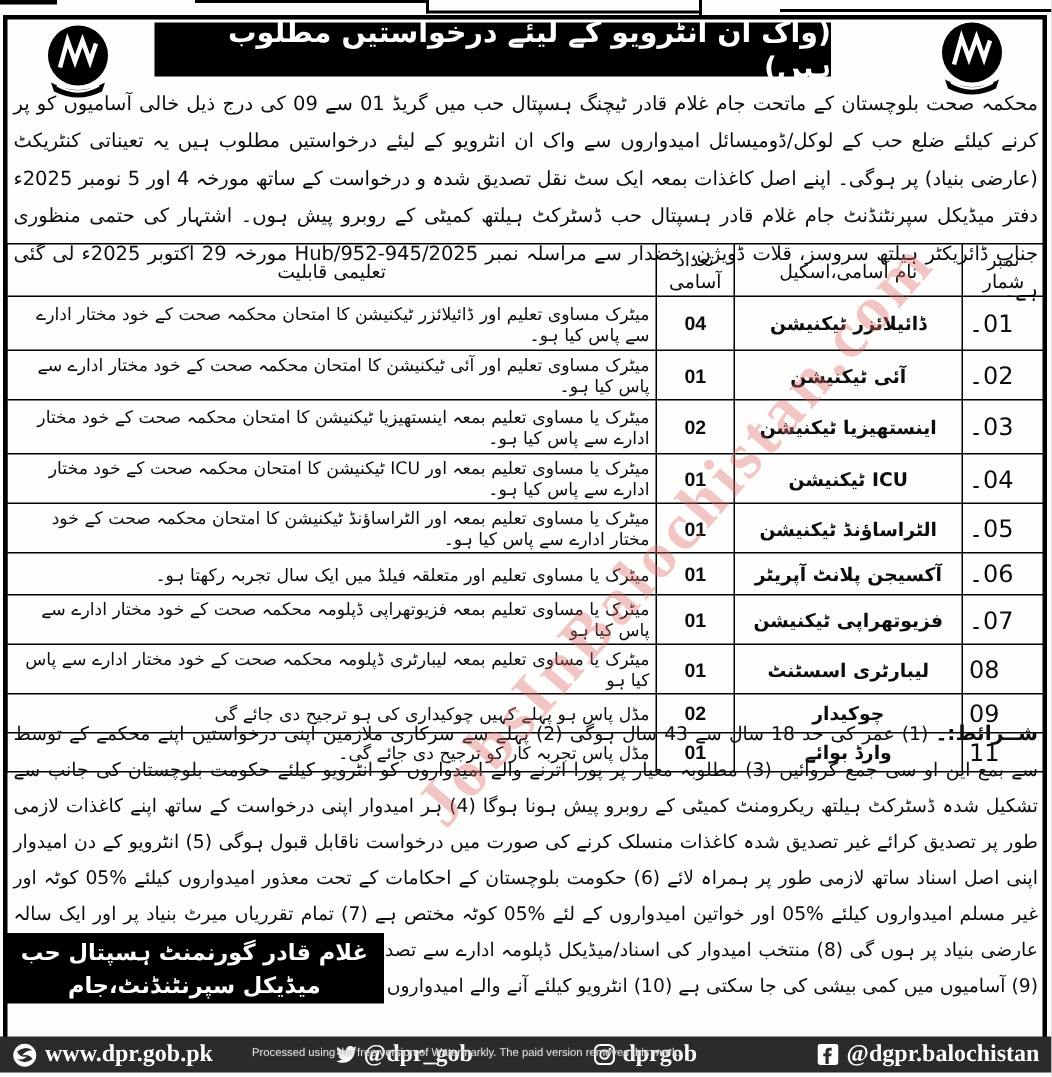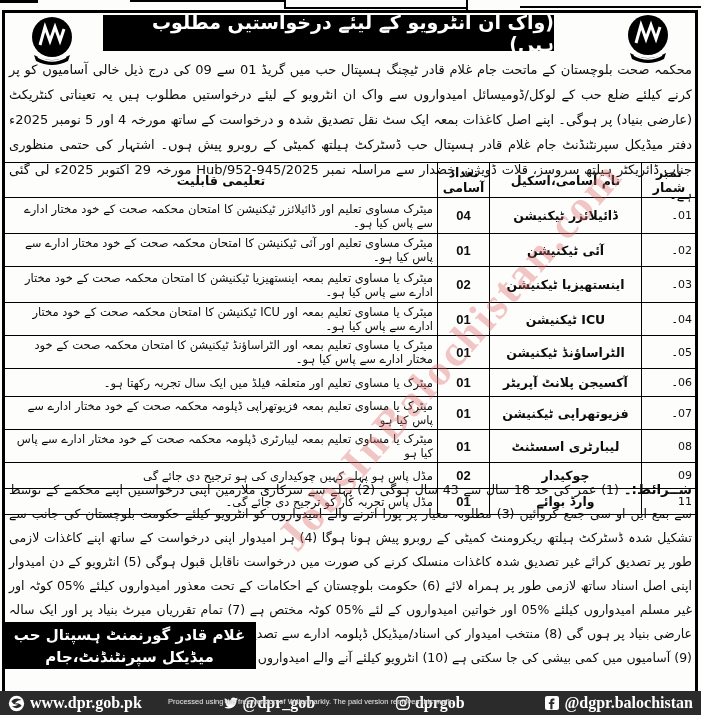--- a/index.html
+++ b/index.html
@@ -27,24 +27,24 @@
   .intro {
     position:absolute; left:9px; top:57px; width:683px;
     direction:rtl; text-align:justify; font-size:13px; line-height:25px;
   }
 
   table.jobs {
     position:absolute; left:4px; top:162px; width:693px;
     border-collapse:collapse; direction:rtl; table-layout:fixed;
   }
   table.jobs th, table.jobs td { border:1.5px solid #000; padding:2px 4px; vertical-align:middle; }
-  table.jobs th { font-size:12.5px; font-weight:bold; height:25px; }
+  table.jobs th { font-size:12.5px; font-weight:normal; height:25px; }
   col.c-serial { width:55px; } col.c-name { width:152px; }
   col.c-count { width:52px; } col.c-qual { width:auto; }
-  td.serial { text-align:right; font-size:11px; direction:rtl; }
+  td.serial { text-align:left; font-size:16px; direction:rtl; }
   td.name { text-align:center; font-size:12.5px; font-weight:bold; }
   td.count { text-align:center; font-size:13px; font-weight:bold; direction:ltr; font-family:"Liberation Sans", sans-serif; }
   td.qual { text-align:right; font-size:11.5px; line-height:14px; }
 
   .conditions {
     position:absolute; left:9px; top:477px; width:683px;
     direction:rtl; text-align:justify; font-size:12.5px; line-height:24px;
   }
   .conditions b { font-size:13.5px; }
 

